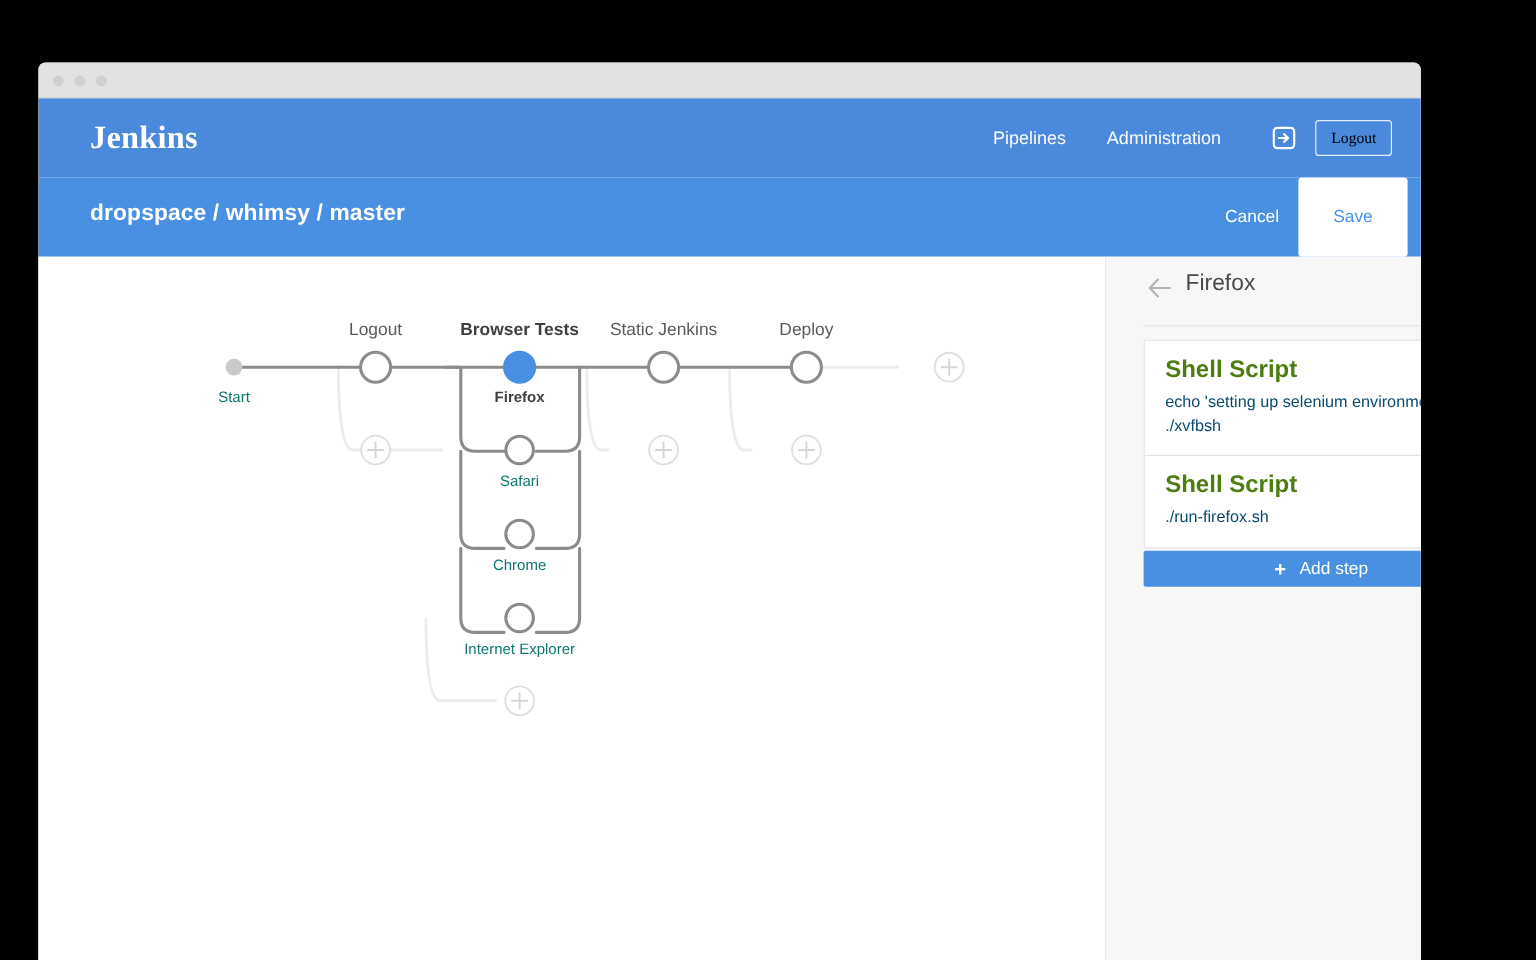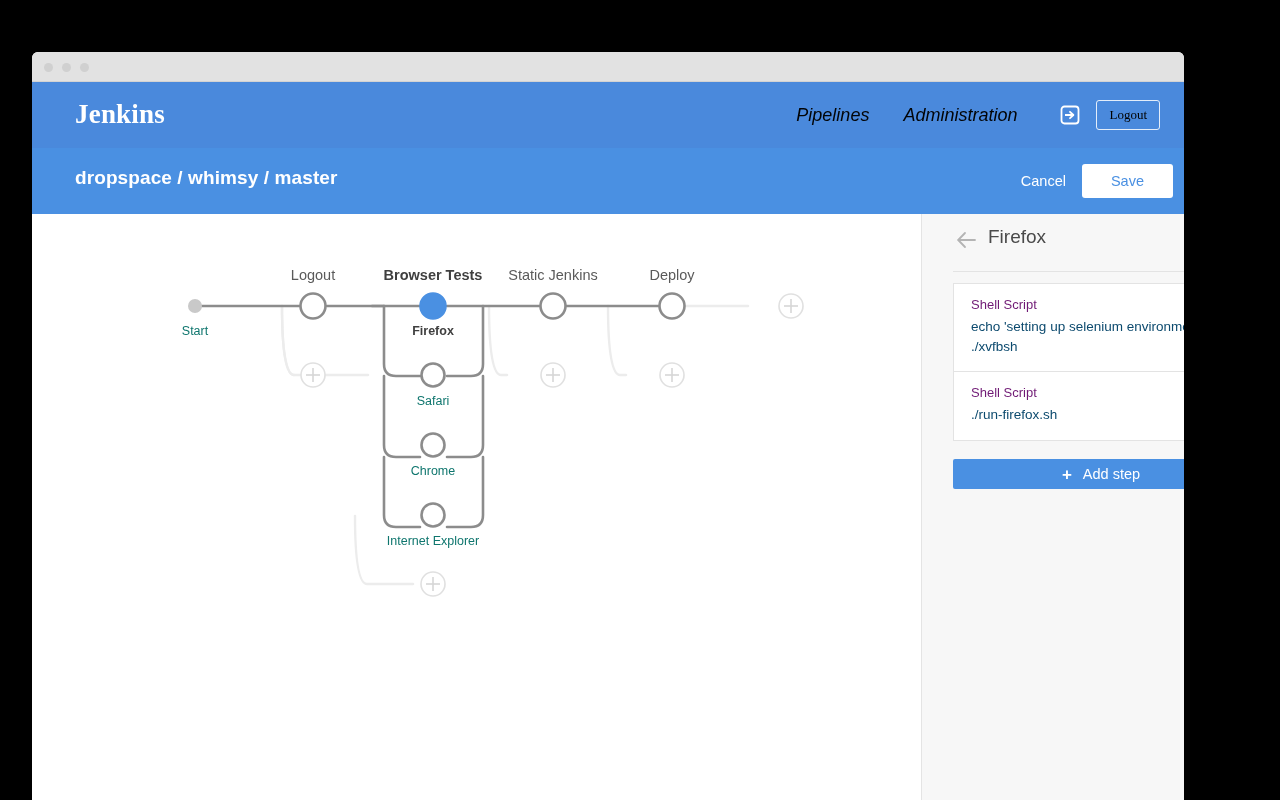--- a/index.html
+++ b/index.html
@@ -65,27 +65,26 @@
   }
   .navlinks {
     position: absolute;
     right: 24px; top: 0;
     height: 66px;
     display: flex;
     align-items: center;
     gap: 0px;
   }
   .navlink {
-    color: #000000;
-    font-size: 18px;
+    color: #ffffff;
+    font-size: 15px;
     padding: 0 17px;
     text-decoration: none;
     white-space: nowrap;
     opacity: 0.97;
-    font-style: italic;
   }
   .logout-icon-wrap {
     width: 40px; height: 40px;
     display: flex; align-items: center; justify-content: center;
     margin-left: 16px; margin-right: 6px;
   }
   .logout-btn {
     border: 1px solid rgba(255,255,255,0.85);
     border-radius: 3px;
     color: #000000;
@@ -110,21 +109,21 @@
     left: 43px; top: 19px;
     font-size: 19px;
     color: #ffffff;
     font-weight: bold;
     letter-spacing: 0.1px;
   }
   .subactions {
     position: absolute;
     right: 11px; top: 0;
     height: 66px;
-    display: flex; align-items: center; gap: 0px;
+    display: flex; gap: 0px;
   }
   .cancel-btn {
     background: transparent;
     border: none;
     color: #ffffff;
     font-size: 14.5px;
     padding: 0 16px;
     cursor: pointer;
     font-family: "Liberation Sans", sans-serif;
   }
@@ -220,23 +219,23 @@
     border: 1px solid #e3e3e3;
     box-sizing: border-box;
   }
   .step {
     padding: 13px 17px 15px 17px;
     border-bottom: 1px solid #e3e3e3;
     cursor: pointer;
   }
   .step:last-child { border-bottom: none; }
   .step-title {
-    font-size: 13px;
-    font-weight: normal;
-    color: #701a75;
+    font-size: 20px;
+    font-weight: bold;
+    color: #4d7c0f;
     margin-bottom: 5px;
   }
   .step-desc {
     font-size: 13.5px;
     color: #0c4a6e;
     line-height: 1.45;
     white-space: pre-line;
   }
 
   .add-step {

